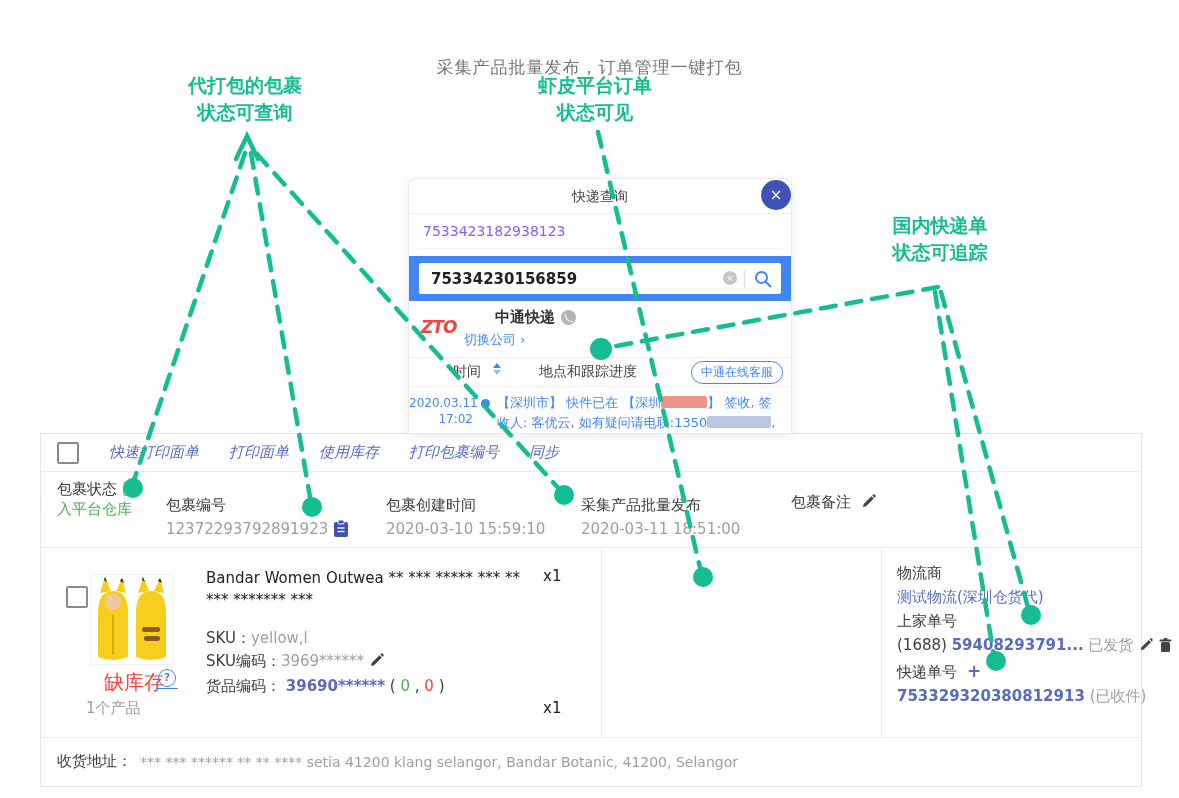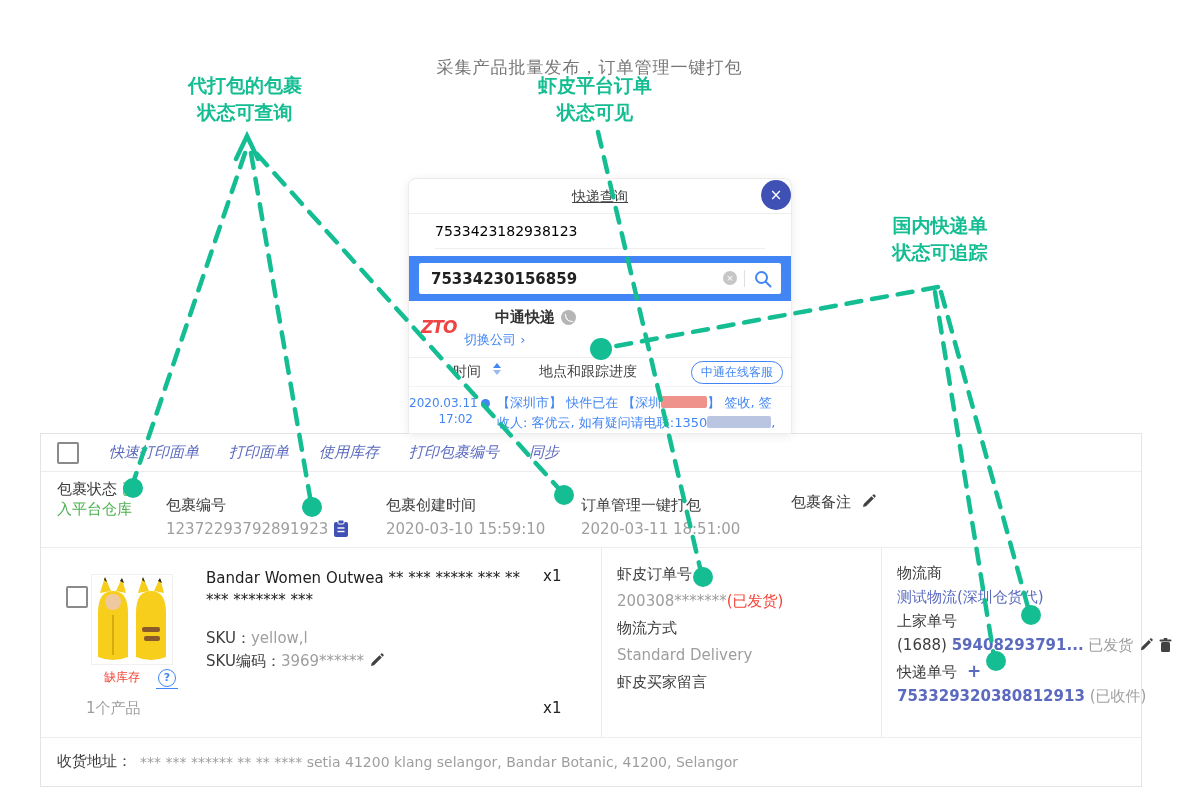--- a/index.html
+++ b/index.html
@@ -13,24 +13,24 @@
   .ann-left{top:72px;left:140px;width:210px;}
   .ann-mid{top:72px;left:495px;width:200px;}
   .ann-right{top:212px;left:845px;width:190px;}
 
   svg.overlay{position:absolute;top:0;left:0;z-index:5;pointer-events:none;}
 
   
   .popup{top:178px;left:408px;width:382px;height:254px;background:#fff;border:1px solid #ececec;
     border-radius:8px 8px 0 0;box-shadow:0 2px 10px rgba(0,0,0,.08);overflow:hidden;z-index:2;}
   .popup-header{position:relative;height:34px;border-bottom:1px solid #eee;}
-  .popup-title{position:absolute;top:9px;left:0;width:100%;text-align:center;font-size:14px;color:#424242;text-decoration:underline;}
+  .popup-title{position:absolute;top:9px;left:0;width:100%;text-align:center;font-size:14px;color:#424242;}
   .close-btn{position:absolute;top:1px;right:0px;width:30px;height:30px;border-radius:50%;
     background:#3f51b5;color:#fff;font-size:15px;line-height:30px;text-align:center;cursor:pointer;}
-  .history-row{margin:0 26px;padding:9px 0;border-bottom:1px solid #eee;color:#000000;font-size:14px;}
+  .history-row{margin:0 14px;padding:9px 0;border-bottom:1px solid #eee;color:#8b5cf6;font-size:14px;}
   .search-band{margin-top:7px;background:#4286f5;padding:7px 10px;height:31px;}
   .search-input{position:relative;background:#fff;border-radius:2px;height:31px;line-height:31px;}
   .search-text{padding-left:12px;font-size:15px;font-weight:bold;color:#212121;}
   .clear-icon{position:absolute;right:44px;top:8px;width:14px;height:14px;border-radius:50%;
     background:#c6c6c6;color:#fff;font-size:9px;line-height:14px;text-align:center;}
   .search-divider{position:absolute;right:36px;top:7px;width:1px;height:17px;background:#e0e0e0;}
   .search-icon{position:absolute;right:8px;top:5px;}
   .carrier-row{position:relative;height:56px;border-bottom:1px solid #eee;}
   .zto-logo{position:absolute;left:12px;top:16px;font-style:italic;font-weight:900;font-size:17px;color:#ef4444;letter-spacing:-1px;}
   .carrier-name{position:absolute;left:55px;top:7px;font-size:15px;font-weight:600;color:#333;margin-left:31px;}
@@ -71,21 +71,21 @@
   .info-created{position:absolute;left:345px;top:22px;line-height:24px;}
   .info-inout{position:absolute;left:540px;top:22px;line-height:24px;}
   .info-remark{position:absolute;left:750px;top:22px;}
   .clip-icon{vertical-align:-3px;margin-left:6px;cursor:pointer;}
   .pencil-icon{vertical-align:-2px;margin-left:5px;cursor:pointer;}
   .product-row{position:absolute;top:113px;left:0;right:0;height:190px;border-bottom:1px solid #ececec;font-size:15px;}
   .vdiv{position:absolute;top:113px;width:1px;height:190px;background:#ececec;}
   .v1{left:560px;} .v2{left:840px;}
   .p-check{position:absolute;left:25px;top:39px;}
   .p-img{position:absolute;left:50px;top:27px;width:80px;height:89px;border:1px solid #f0f0f0;background:#fff;}
-  .oos{position:absolute;left:63px;top:122px;color:#f44336;font-size:12px;}
+  .oos{position:absolute;left:63px;top:122px;color:#f44336;font-size:20px;}
   .help-icon{position:absolute;left:117px;top:122px;width:16px;height:16px;border:1.5px solid #4286f5;border-radius:50%;
     color:#4286f5;font-size:11px;font-weight:bold;text-align:center;line-height:16px;border-bottom-color:#4286f5;cursor:pointer;}
   .help-underline{position:absolute;left:115px;top:141px;width:22px;height:1px;background:#4286f5;}
   .p-count{position:absolute;left:45px;top:152px;color:#9e9e9e;}
   .p-title{position:absolute;left:165px;top:20px;width:320px;color:#212121;line-height:22px;}
   .p-qty-top{position:absolute;left:502px;top:20px;color:#212121;}
   .p-sku{position:absolute;left:165px;top:80px;line-height:23px;}
   .p-qty-bottom{position:absolute;left:502px;top:152px;color:#212121;}
   .col2{position:absolute;left:576px;top:0;width:250px;line-height:27px;}
   .col2 .row1{margin-top:14px;}
@@ -183,21 +183,21 @@
                 <rect x="4" y="0" width="6" height="4" rx="1" fill="#3f51b5" stroke="#fff" stroke-width="1"></rect>
                 <line x1="3.5" y1="8" x2="10.5" y2="8" stroke="#fff" stroke-width="1.4"></line>
                 <line x1="3.5" y1="11.5" x2="10.5" y2="11.5" stroke="#fff" stroke-width="1.4"></line>
               </svg></span></div>
       </div>
       <div class="info-created">
         <div class="lbl">包裹创建时间</div>
         <div class="val">2020-03-10 15:59:10</div>
       </div>
       <div class="info-inout">
-        <div class="lbl">订单管理一键打包</div>
+        <div class="lbl">采集产品批量发布</div>
         <div class="val">2020-03-11 18:51:00</div>
       </div>
       <div class="info-remark">
         <span class="lbl">包裹备注</span>
         <span class="pencil-icon"><svg width="15" height="15" viewBox="0 0 15 15">
               <path d="M2 13 L2.7 10 L10.5 2.2 L12.8 4.5 L5 12.3 Z M11.3 1.4 L13.6 3.7 L14.6 2.7 Q15 1.6 14 0.9 Q13 0.2 12.3 0.4 Z" fill="#424242"></path>
             </svg></span>
       </div>
     </div>
 
@@ -228,30 +228,24 @@
       <span class="p-count">1个产品</span>
 
       <div class="p-title">Bandar Women Outwea ** *** ***** *** ** *** ******* ***</div>
       <span class="p-qty-top">x1</span>
 
       <div class="p-sku">
         <div><span class="lbl">SKU：</span><span class="val">yellow,l</span></div>
         <div><span class="lbl">SKU编码：</span><span class="val">3969******</span><span class="pencil-icon"><svg width="15" height="15" viewBox="0 0 15 15">
                 <path d="M2 13 L2.7 10 L10.5 2.2 L12.8 4.5 L5 12.3 Z M11.3 1.4 L13.6 3.7 L14.6 2.7 Q15 1.6 14 0.9 Q13 0.2 12.3 0.4 Z" fill="#424242"></path>
               </svg></span></div>
+        <div><span class="lbl">货品编码：</span> <span class="indigo" style="font-weight:bold">39690******</span> <span class="lbl">(</span> <span class="green">0</span> <span class="lbl">,</span> <span class="red">0</span> <span class="lbl">)</span></div>
       </div>
       <span class="p-qty-bottom">x1</span>
 
-      <div class="col2">
-        <div class="lbl row1">虾皮订单号</div>
-        <div><span class="val">200308*******</span><span class="red">(已发货)</span></div>
-        <div class="lbl">物流方式</div>
-        <div class="val">Standard Delivery</div>
-        <div class="lbl">虾皮买家留言</div>
-      </div>
 
       <div class="col3">
         <div class="lbl row1">物流商</div>
         <div class="indigo">测试物流(深圳仓货代)</div>
         <div class="lbl">上家单号</div>
         <div style="white-space:nowrap"><span class="lbl">(1688)</span> <span class="indigo" style="font-weight:bold">59408293791...</span> <span class="val">已发货</span><span class="act-icon"><svg width="14" height="14" viewBox="0 0 15 15">
                 <path d="M2 13 L2.7 10 L10.5 2.2 L12.8 4.5 L5 12.3 Z M11.3 1.4 L13.6 3.7 L14.6 2.7 Q15 1.6 14 0.9 Q13 0.2 12.3 0.4 Z" fill="#424242"></path>
               </svg></span><span class="act-icon"><svg width="13" height="14" viewBox="0 0 13 14">
                 <rect x="2" y="4" width="9" height="10" rx="1.5" fill="#424242"></rect>
                 <rect x="0.5" y="1.5" width="12" height="2" rx="1" fill="#424242"></rect>

